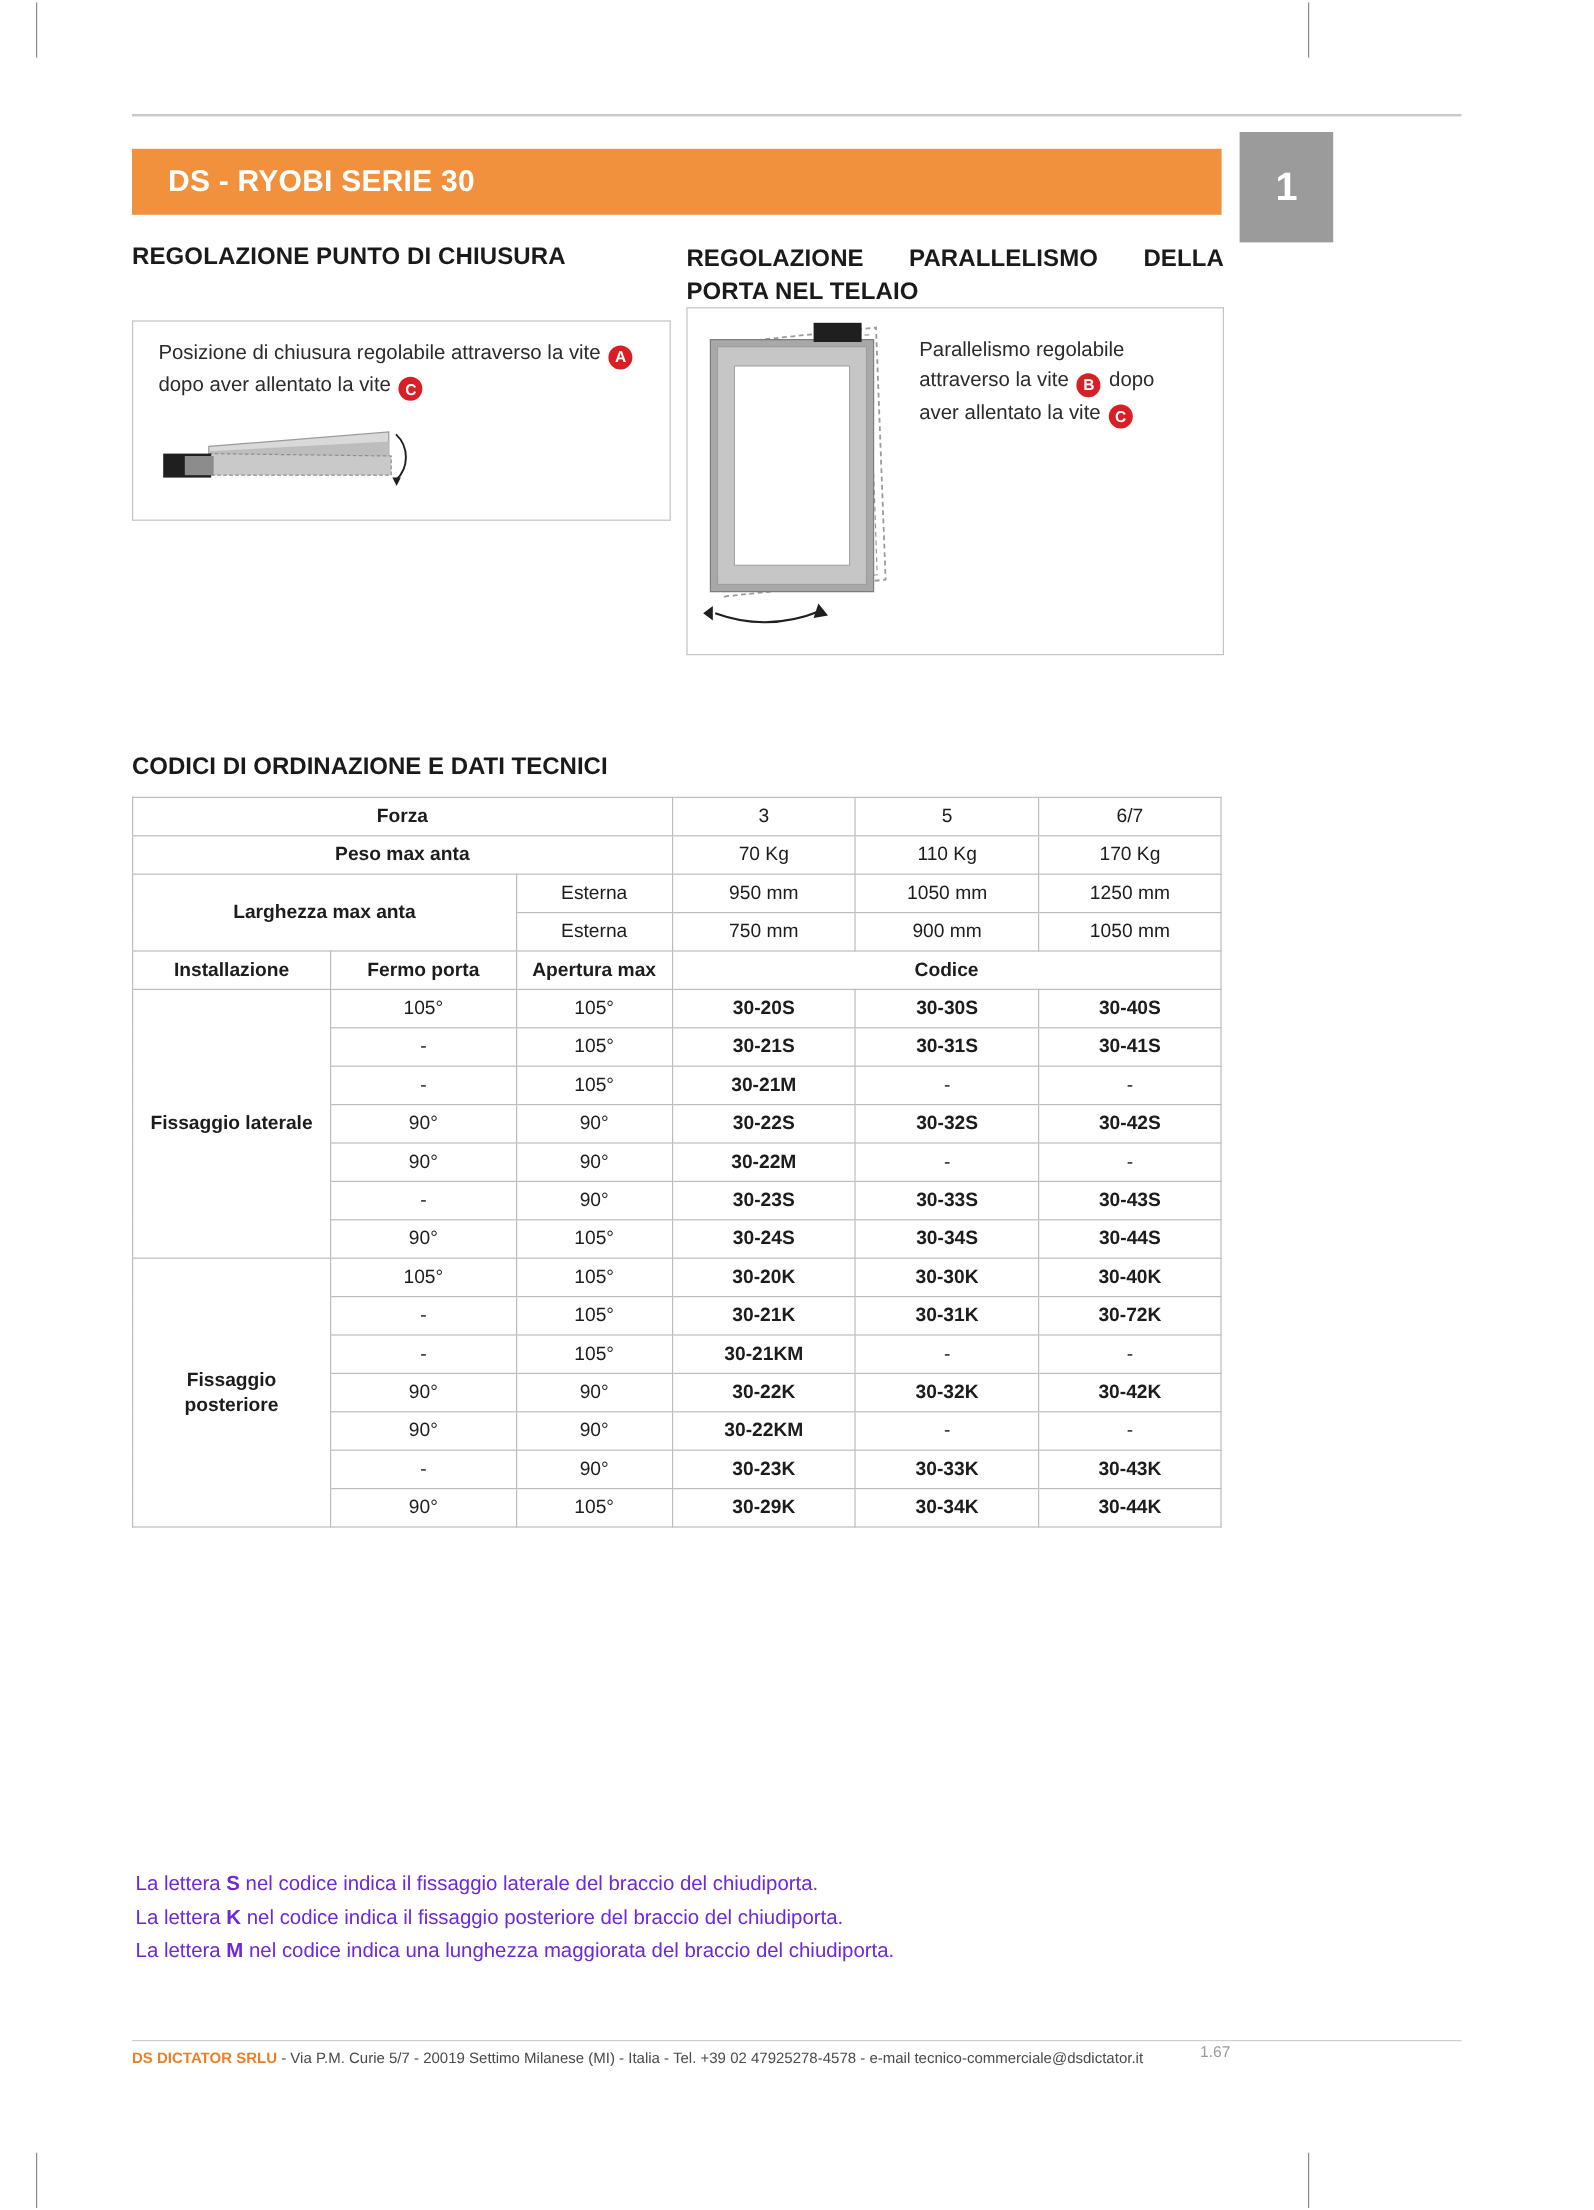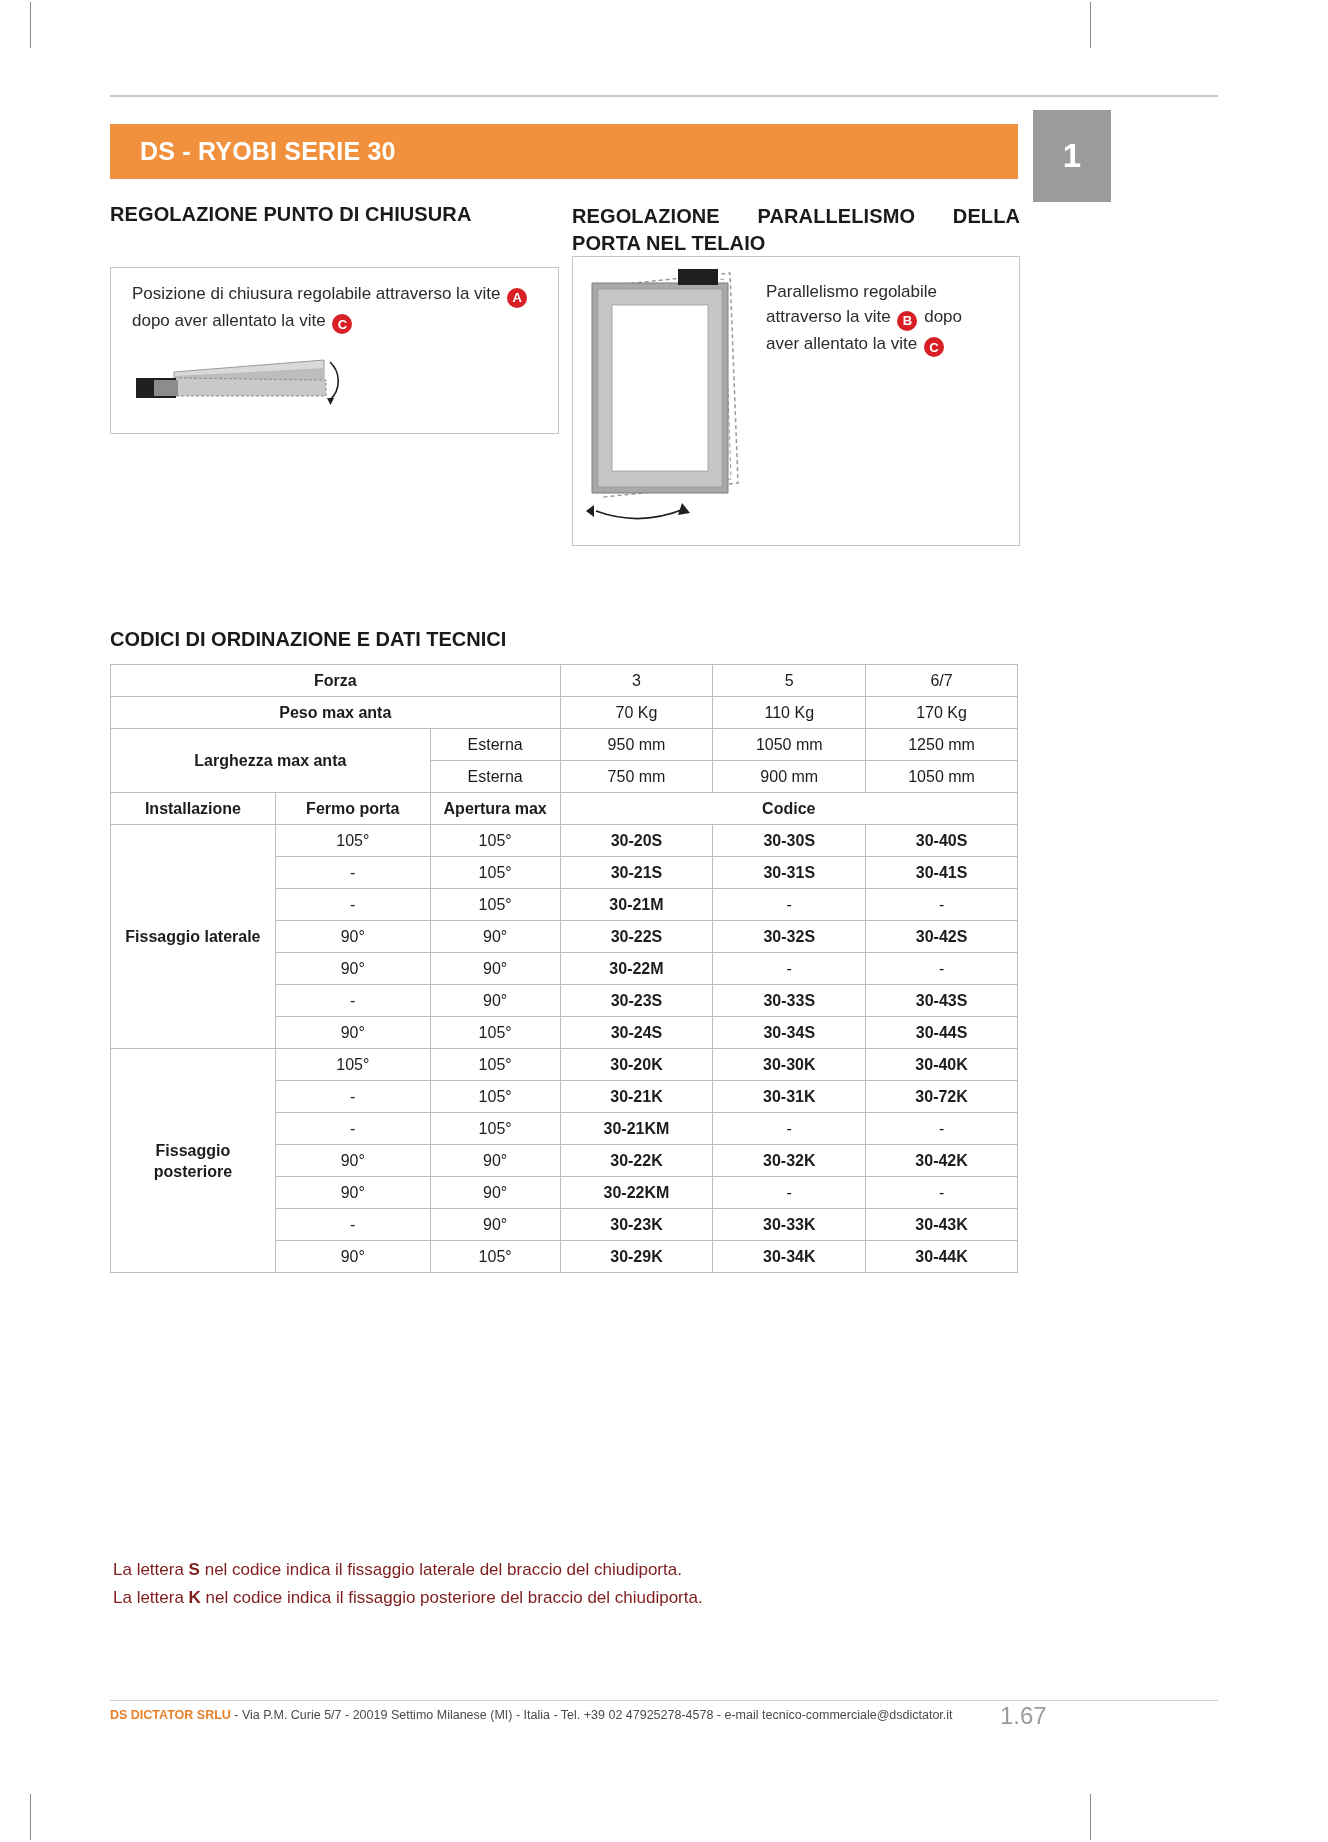--- a/index.html
+++ b/index.html
@@ -104,36 +104,36 @@
   }
   td.hdr{background:#e6e7e8;font-weight:bold;}
   td.sub{background:#e6e7e8;font-weight:normal;}
   td.side{background:#e6e7e8;font-weight:bold;line-height:21px;}
   td.code{font-weight:bold;}
   td.plain{font-weight:normal;}
 
   
   #notes{
     position:absolute;left:113px;top:1556px;
-    font-size:17px;line-height:28px;color:#7f1d1d;
+    font-size:17px;line-height:28px;color:#6d28d9;
   }
   #notes b{font-weight:bold;}
 
   
   #footer-rule{
     position:absolute;left:110px;top:1700px;width:1108px;height:1px;background:#cfcfcf;
   }
   #footer{
     position:absolute;left:110px;top:1708px;width:1008px;
     font-size:12.5px;color:#4a4a4a;
   }
   #footer .brand{color:#e8812a;font-weight:bold;}
   #pagenum{
     position:absolute;left:1000px;top:1702px;
-    font-size:24px;color:#9b9b9b;
+    font-size:13px;color:#9b9b9b;
   }
 </style>
 </head>
 <body>
 
 <div class="crop v" style="left:30px;top:2px;"></div>
 <div class="crop v" style="left:1090px;top:2px;"></div>
 <div class="crop v" style="left:30px;top:1794px;"></div>
 <div class="crop v" style="left:1090px;top:1794px;"></div>
 
@@ -332,19 +332,20 @@
         <td class="code">30-29K</td>
         <td class="code">30-34K</td>
         <td class="code">30-44K</td>
       </tr>
     </tbody>
 </table>
 
 <div id="notes">
     <div><span>La lettera </span><b>S</b><span> nel codice indica il fissaggio laterale del braccio del chiudiporta.</span></div>
     <div><span>La lettera </span><b>K</b><span> nel codice indica il fissaggio posteriore del braccio del chiudiporta.</span></div>
+    <div><span>La lettera </span><b>M</b><span> nel codice indica una lunghezza maggiorata del braccio del chiudiporta.</span></div>
   </div>
 
 <div id="footer-rule"></div>
 <div id="footer">
   <span class="brand">DS DICTATOR SRLU</span><span> - Via P.M. Curie 5/7 - 20019 Settimo Milanese (MI) - Italia - Tel. +39 02 47925278-4578 - e-mail tecnico-commerciale@dsdictator.it</span>
 </div>
 <div id="pagenum">1.67</div>
 
 </body></html>

